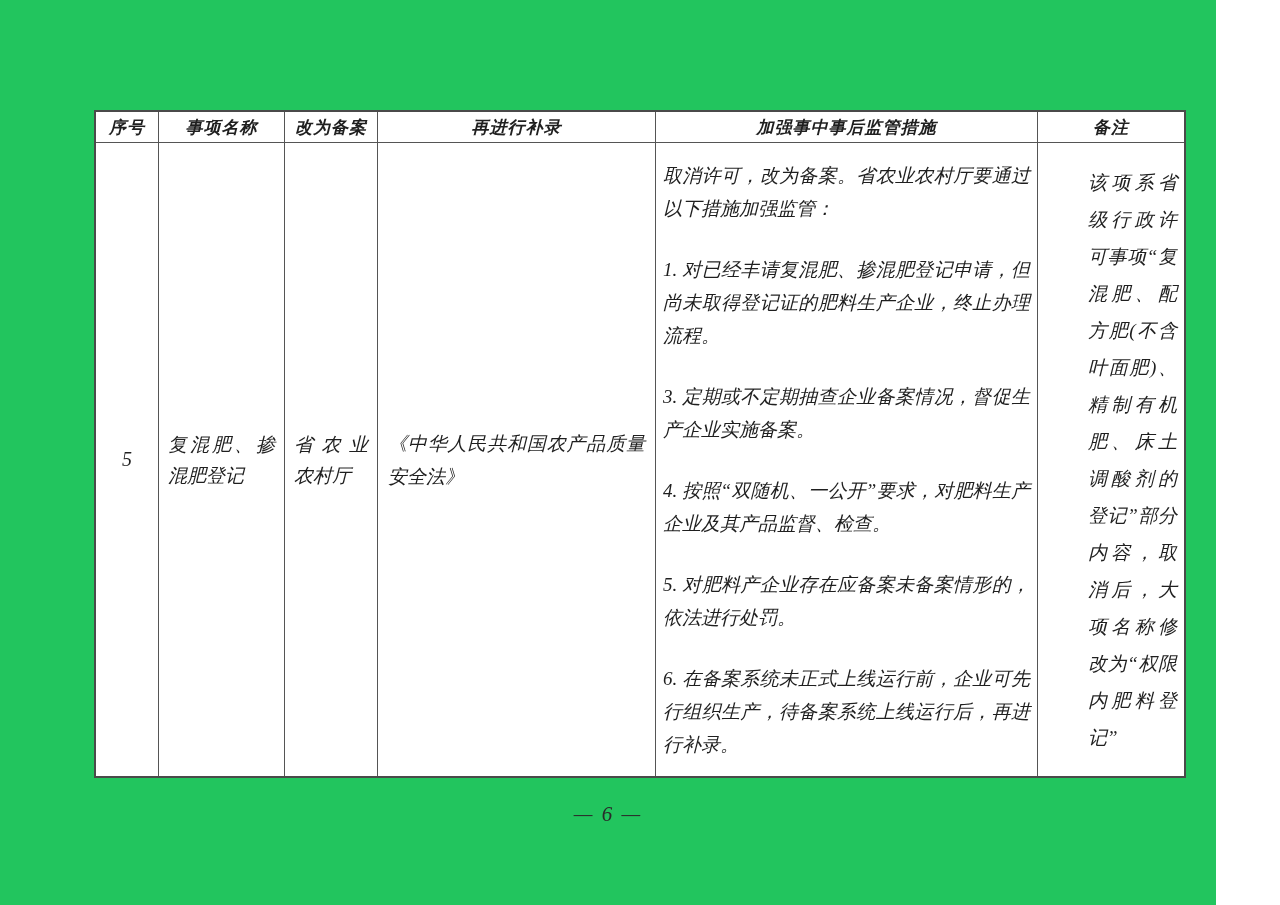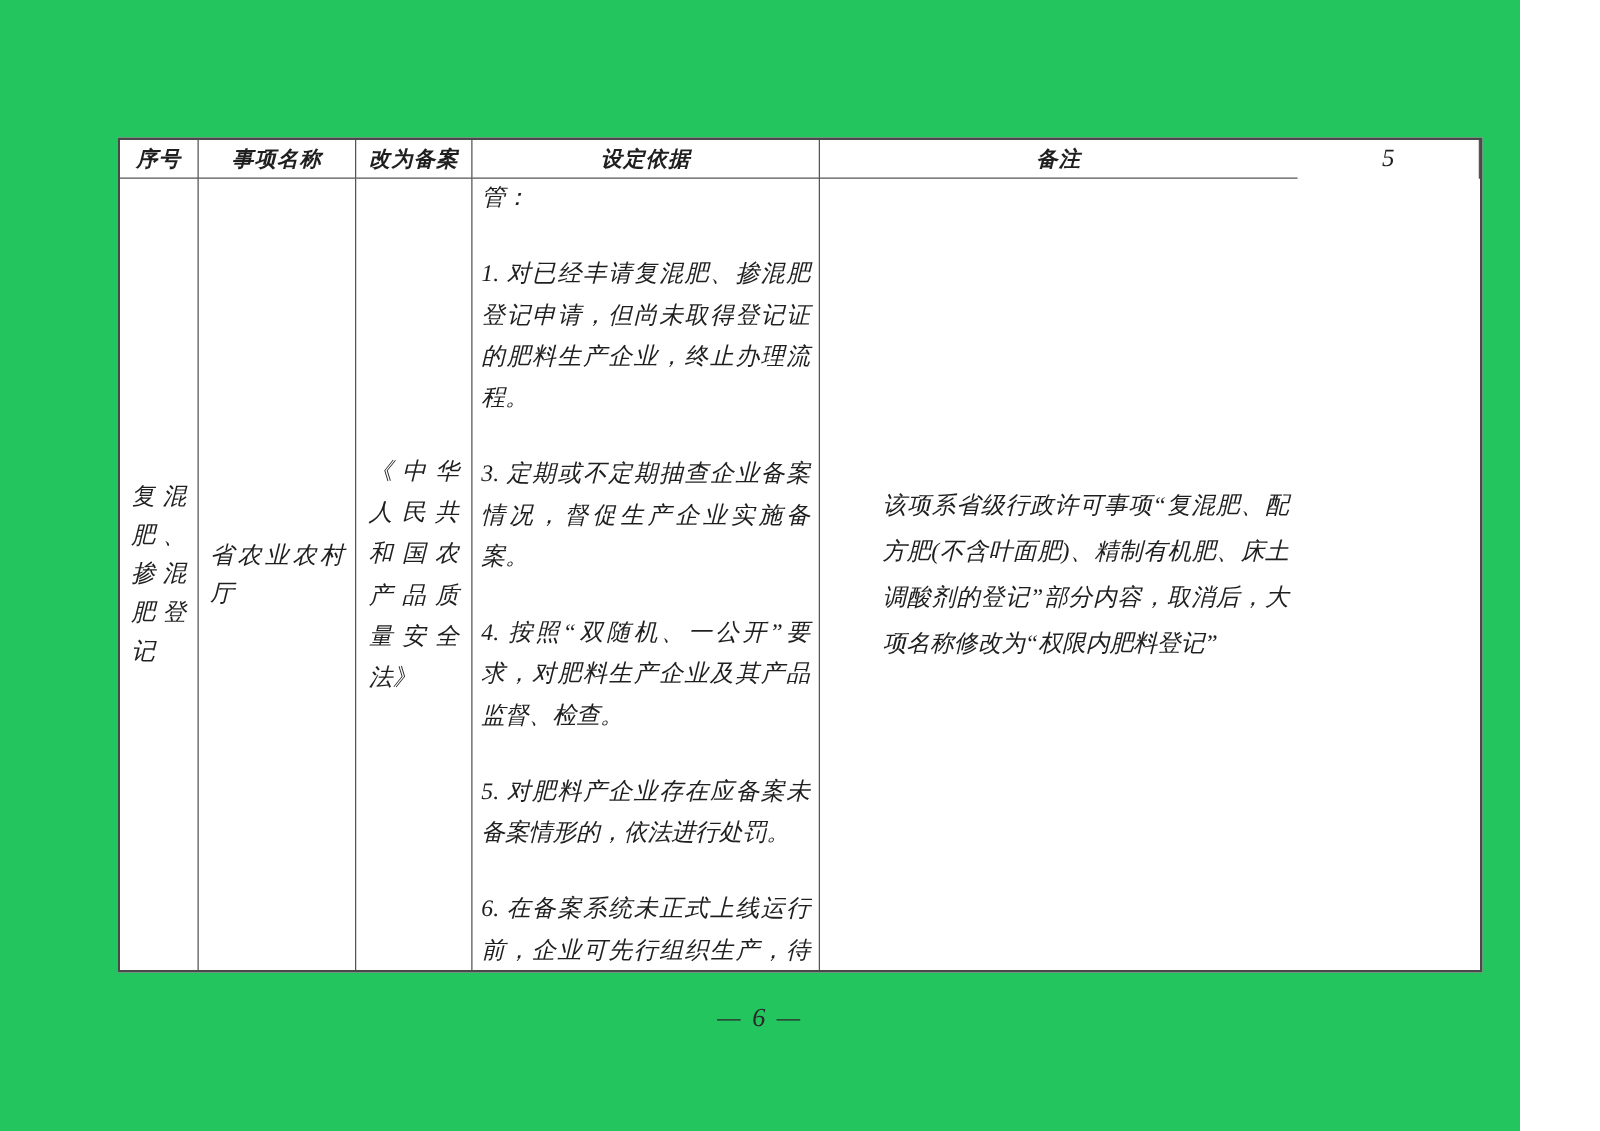--- a/index.html
+++ b/index.html
@@ -90,21 +90,22 @@
 </head>
 <body>
 
 <div class="page">
 
   <div class="doc-table">
 
     <div class="cell th">序号</div>
     <div class="cell th">事项名称</div>
     <div class="cell th">改为备案</div>
-    <div class="cell th">设定依据</div>
+    <div class="cell th">再进行补录</div>
+    <div class="cell th">加强事中事后监管措施</div>
     <div class="cell th last-col">备注</div>
 
     <div class="cell td seq-cell">
       <span>5</span>
     </div>
 
     <div class="cell td name-cell">
       <p>复混肥、掺混肥登记</p>
     </div>
 

